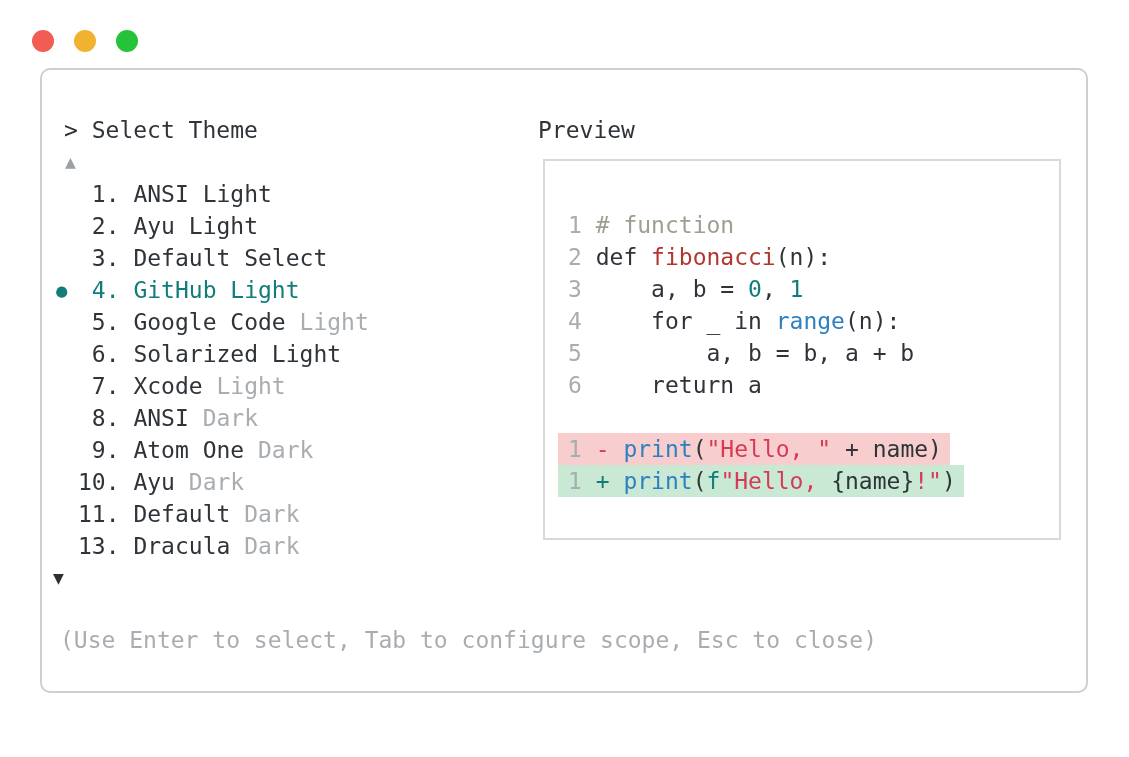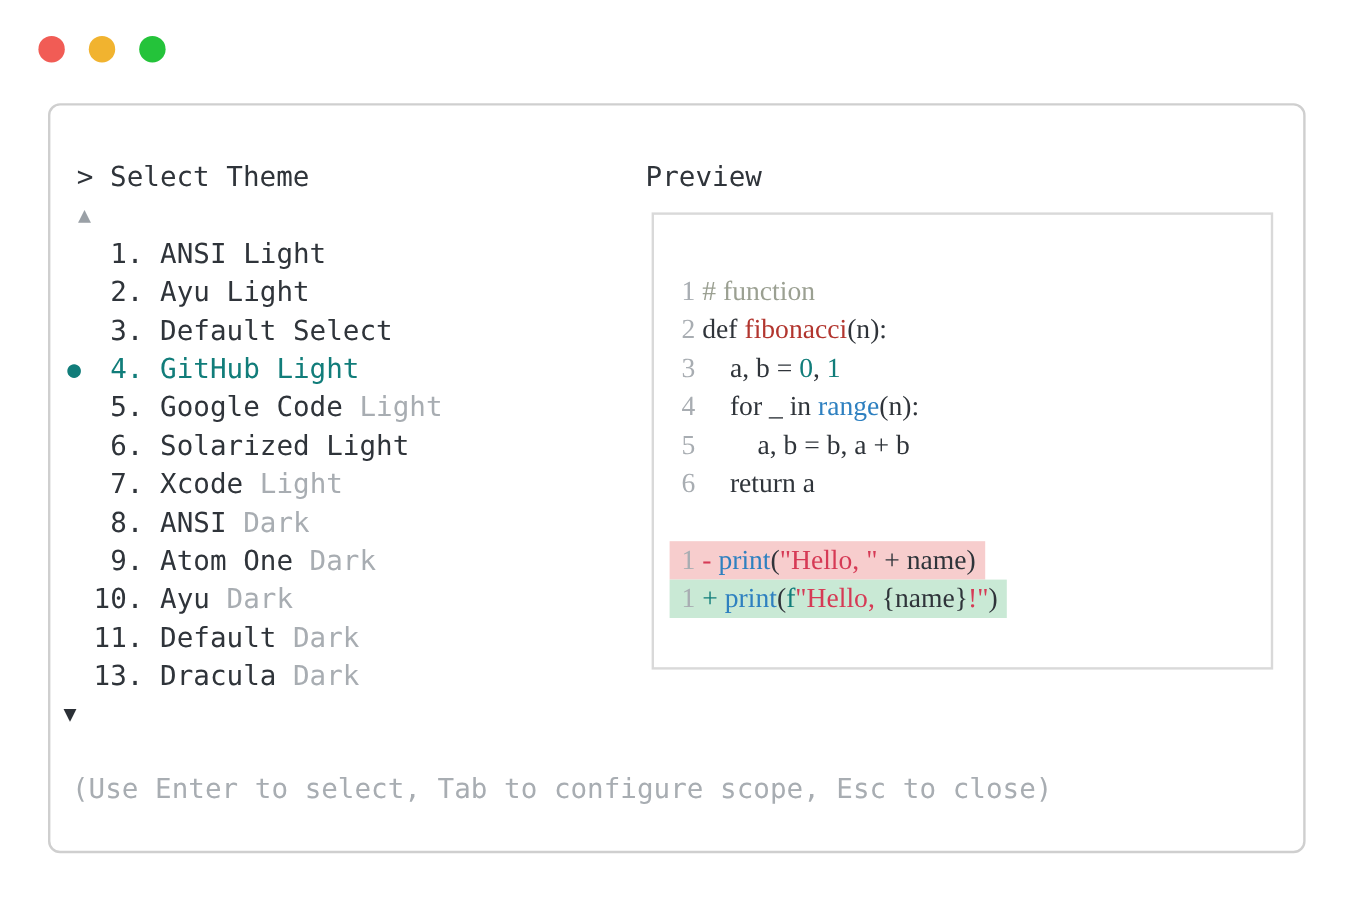--- a/index.html
+++ b/index.html
@@ -4,42 +4,42 @@
 <style>
   html,body{margin:0;padding:0;}
   body{
     width:1129px;height:757px;background:#ffffff;position:relative;overflow:hidden;
     font-family:"DejaVu Sans Mono","Liberation Mono",monospace;
   }
   .traffic{position:absolute;left:32px;top:30px;display:flex;gap:20px;}
   .dot{width:22px;height:22px;border-radius:50%;display:inline-block;}
 
   .panel{
-    position:absolute;left:40px;top:86px;width:1048px;height:625px;
+    position:absolute;left:40px;top:68px;width:1048px;height:625px;
     border:2px solid var(--panel-border,#cfcfcf);border-radius:10px;box-sizing:border-box;
     background:#ffffff;
   }
   .mono{font-size:23px;line-height:32px;white-space:pre;}
 
   .palette-title{position:absolute;left:22px;top:44px;height:32px;color:var(--text-dark,#2f343a);}
   .scroll-up{position:absolute;left:23px;top:76px;height:32px;line-height:32px;font-size:18px;color:var(--arrow-up,#9aa0a6);}
   .scroll-down{position:absolute;left:11px;top:492px;height:32px;line-height:32px;font-size:18px;color:var(--arrow-down,#2b3036);}
   .theme-list{position:absolute;left:0;top:108px;right:530px;}
   .theme-row{height:32px;line-height:32px;padding-left:14px;display:flex;align-items:center;cursor:default;}
   .bullet{width:22px;display:inline-block;font-size:19px;color:var(--accent-teal,#117d7a);flex:0 0 22px;}
   .theme-row .num{color:var(--text-dark,#2f343a);}
   .theme-row.selected .num{color:var(--accent-teal,#117d7a);}
   .help{position:absolute;left:18px;top:554px;height:32px;color:var(--text-gray,#a8adb2);}
 
   .preview-label{position:absolute;left:496px;top:44px;height:32px;color:var(--text-dark,#2f343a);}
   .preview-box{
     position:absolute;left:501px;top:89px;width:518px;height:381px;box-sizing:border-box;
     border:2px solid var(--preview-border,#d9d9d9);background:#ffffff;
   }
-  .code{padding-top:48px;padding-left:13px;font-family:Liberation Serif, serif;}
+  .code{padding-top:48px;padding-left:13px;}
   .code-line{height:32px;line-height:32px;white-space:pre;width:max-content;padding:0 8px 0 10px;}
   .code-line .ln{color:var(--line-number,#a8adb2);}
   .diff-del{background:var(--diff-del-bg,#f7cdcd);}
   .diff-add{background:var(--diff-add-bg,#c9e9d5);}
 
   .c-dark{color:var(--text-dark,#2f343a);text-align:center;}
   .c-gray{color:var(--text-gray,#a8adb2);}
   .c-comment{color:var(--comment,#9ba092);}
   .c-red{color:var(--keyword-red,#b2352e);}
   .c-string{color:var(--string-red,#d63a55);}

